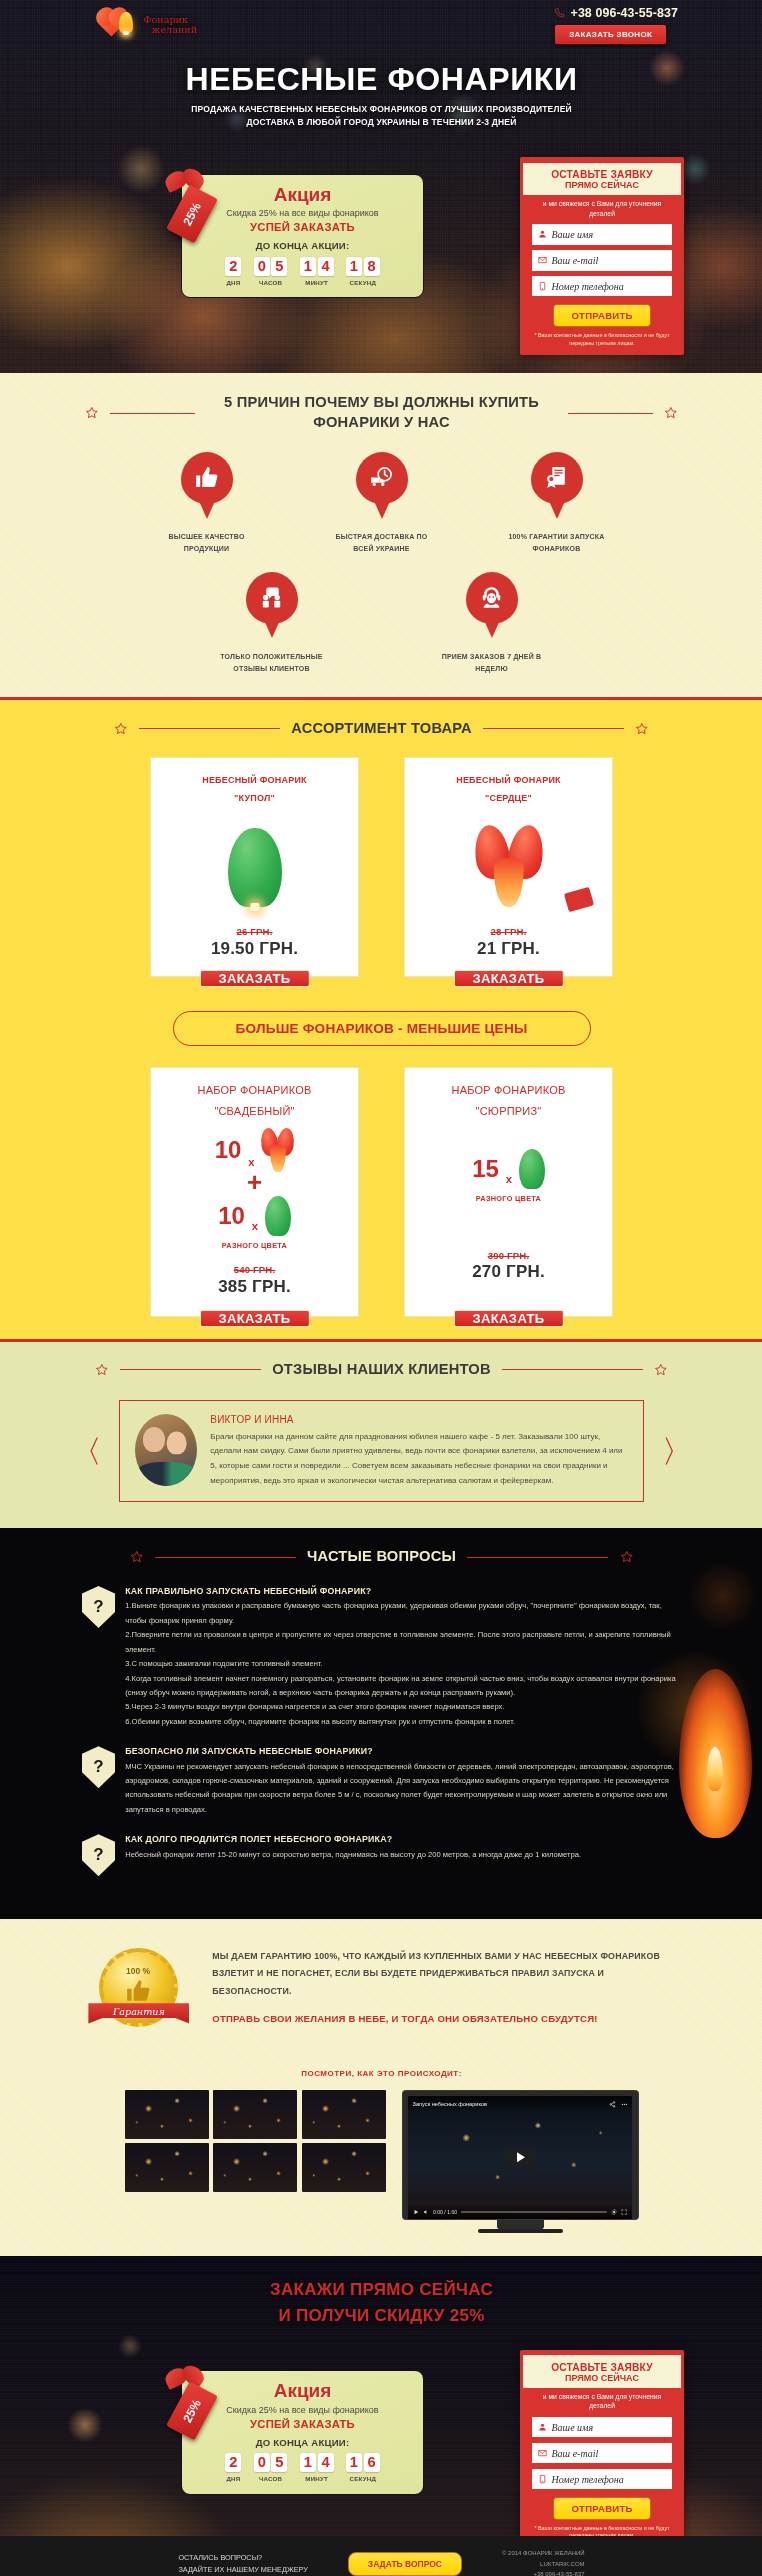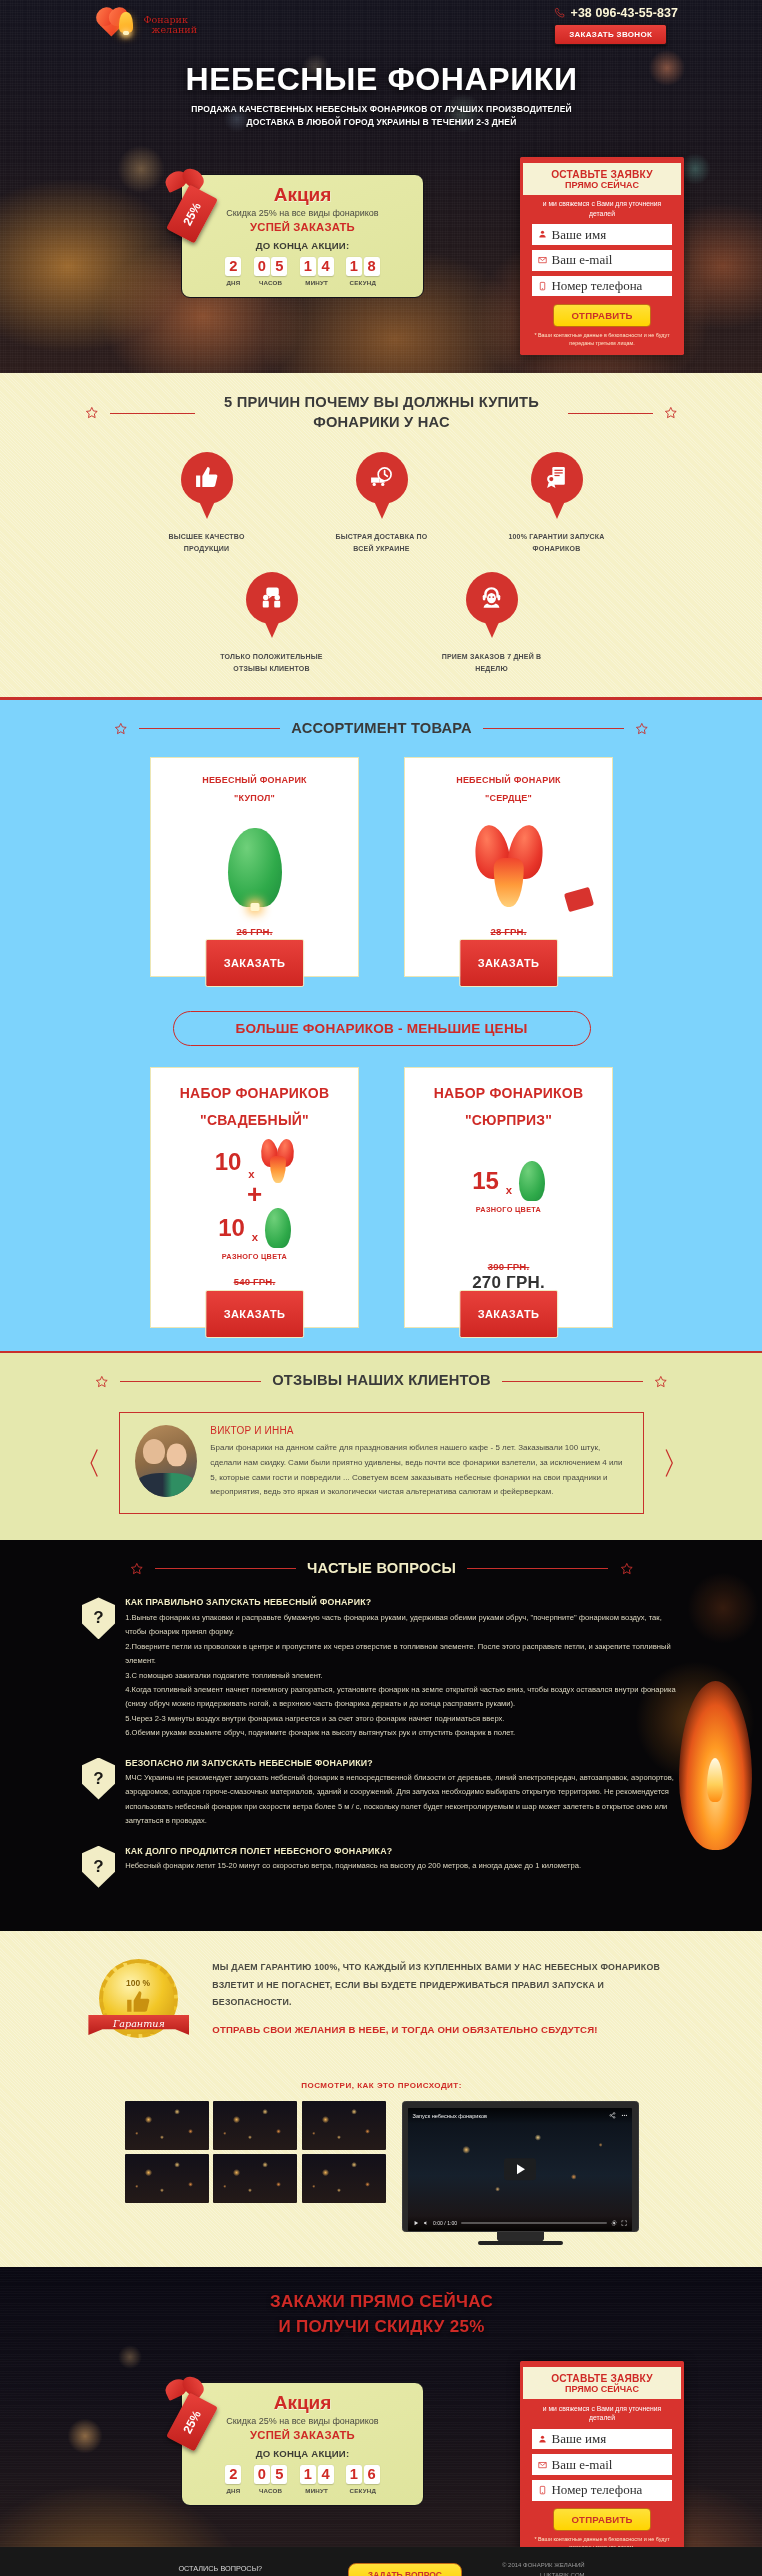--- a/index.html
+++ b/index.html
@@ -161,21 +161,21 @@
   .form-head b { display: block; font-size: 10.2px; color: #cf2a26; letter-spacing: 0.2px; }
   .form-head i { display: block; font-style: normal; font-size: 9px; font-weight: bold; color: #cf2a26; }
   .form-note { text-align: center; color: #fff; font-size: 6.8px; line-height: 1.35; padding: 4.5px 13.6px 1.1px; }
   .field {
     display: flex; align-items: center; gap: 4.5px;
     background: #fff; margin: 5.6px 12.4px 0; height: 20.3px; padding: 0 5.6px;
   }
   .field .f-ico { width: 9px; height: 10.2px; color: #d8332e; flex: 0 0 9px; }
   .field input {
     border: 0; outline: 0; width: 100%; height: 100%;
-    font-family: "Liberation Serif", serif; font-size: 13px; color: #333;
+    font-family: "Liberation Serif", serif; font-style: italic; font-size: 10px; color: #333;
     background: transparent;
   }
   .field input::placeholder { color: #2f2f2f; opacity: 1; }
   .submit-btn {
     display: block; margin: 7.3px auto 0; width: 98px; padding: 5.1px 0;
     background: linear-gradient(180deg,#ffe13a,#ffd400);
     border: 1.1px solid #c26b15; border-radius: 4px;
     color: #c9302a; font-weight: bold; font-size: 9.6px; letter-spacing: 0.2px;
     text-align: center; cursor: pointer;
   }
@@ -216,21 +216,21 @@
   }
   .pin svg { width: 25px; height: 25px; color: #fff; position: relative; z-index: 2; }
   .pin-label {
     margin-top: 27px; font-size: 7px; font-weight: bold; color: #4a4a4a;
     letter-spacing: 0.2px; line-height: 1.7; text-transform: uppercase;
   }
   .pins-row.row2 { margin-top: 17px; gap: 113px; }
   .red-divider { height: 2.8px; background: #c8302c; }
 
   
-  .assort { background: #7dd3fc; padding: 19px 0 22.6px; }
+  .assort { background: #fde047; padding: 19px 0 22.6px; }
   .cards { display: flex; justify-content: center; gap: 45px; margin-top: 18px; }
   .pcard {
     width: 209px; border: 1.1px solid #ece6b4; background: #fff;
     padding: 14.7px 11.3px 0; text-align: center; position: relative; padding-bottom: 17px;
   }
   .pcard h3 {
     font-size: 9px; font-weight: bold; color: #cf2a26; letter-spacing: 0.2px; line-height: 1.9;
   }
   .lantern-art { height: 113px; display: flex; align-items: center; justify-content: center; margin: 4.5px 0 2.3px; }
   .lant {
@@ -266,39 +266,39 @@
   .tag-badge {
     position: absolute; right: 20.3px; bottom: 67px; width: 26px; height: 19px;
     background: #d8332e; transform: rotate(-16deg); border-radius: 2.3px;
   }
   .price-old {
     font-size: 9.6px; font-weight: bold; color: #cf2a26;
     text-decoration: line-through; letter-spacing: 0.2px;
   }
   .price-new { font-size: 17px; font-weight: bold; color: #333; letter-spacing: 0.2px; margin-top: 1.1px; }
   .order-btn {
-    display: inline-block; margin-top: 9px; padding: 17px 18px;
+    display: inline-block; margin-top: 9px; padding: 0 18px;
     background: linear-gradient(180deg,#e8413b,#cf2622);
     border: 1.1px solid #f0ebc2; border-radius: 2.3px;
-    color: #fff; font-weight: bold; font-size: 11px; letter-spacing: 0.4px; cursor: pointer;
+    color: #fff; font-weight: bold; font-size: 13px; letter-spacing: 0.4px; cursor: pointer;
     position: absolute; left: 50%; bottom: -11.3px; transform: translateX(-50%);
     white-space: nowrap;
   }
 
   .more-banner {
     margin: 34px auto 0; width: 418px; padding: 9px 0;
     border: 1.1px solid #cf2a26; border-radius: 20.3px; text-align: center;
     font-size: 13.6px; font-weight: bold; color: #cf2a26; letter-spacing: 0.2px;
   }
   .sets { display: flex; justify-content: center; gap: 45px; margin-top: 21.5px; }
   .scard {
     width: 209px; border: 1.1px solid #ece6b4; background: #fff;
     padding: 12.4px 11.3px 19px; text-align: center; position: relative;
   }
-  .scard h3 { font-size: 14px; font-weight: bold; color: #cf2a26; letter-spacing: 0.2px; line-height: 1.9; }
+  .scard h3 { font-size: 11px; font-weight: normal; color: #cf2a26; letter-spacing: 0.2px; line-height: 1.9; }
   .mix-line { display: flex; align-items: center; justify-content: center; gap: 6.8px; margin-top: 5.6px; }
   .mix-qty { font-size: 24px; font-weight: bold; color: #cf2a26; }
   .mix-x { font-size: 11.3px; font-weight: bold; color: #cf2a26; align-self: flex-end; margin-bottom: 4.5px; }
   .plus { font-size: 26px; font-weight: bold; color: #cf2a26; line-height: .6; margin: 2.3px 0; }
   .mini-lant { width: 26px; height: 40px; position: relative; border-radius: 48% 48% 34% 34%/56% 56% 44% 44%; }
   .mini-lant.green { background: radial-gradient(ellipse at 35% 25%, #6fd07a, #2faa4a 62%, #1d8c3c); }
   .mini-heart { width: 33px; height: 45px; position: relative; }
   .mini-heart .lobe {
     position: absolute; top: 0; width: 17px; height: 28px;
     background: radial-gradient(ellipse at 40% 25%, #ff7a5a, #e8362a 62%, #cc1f18);

